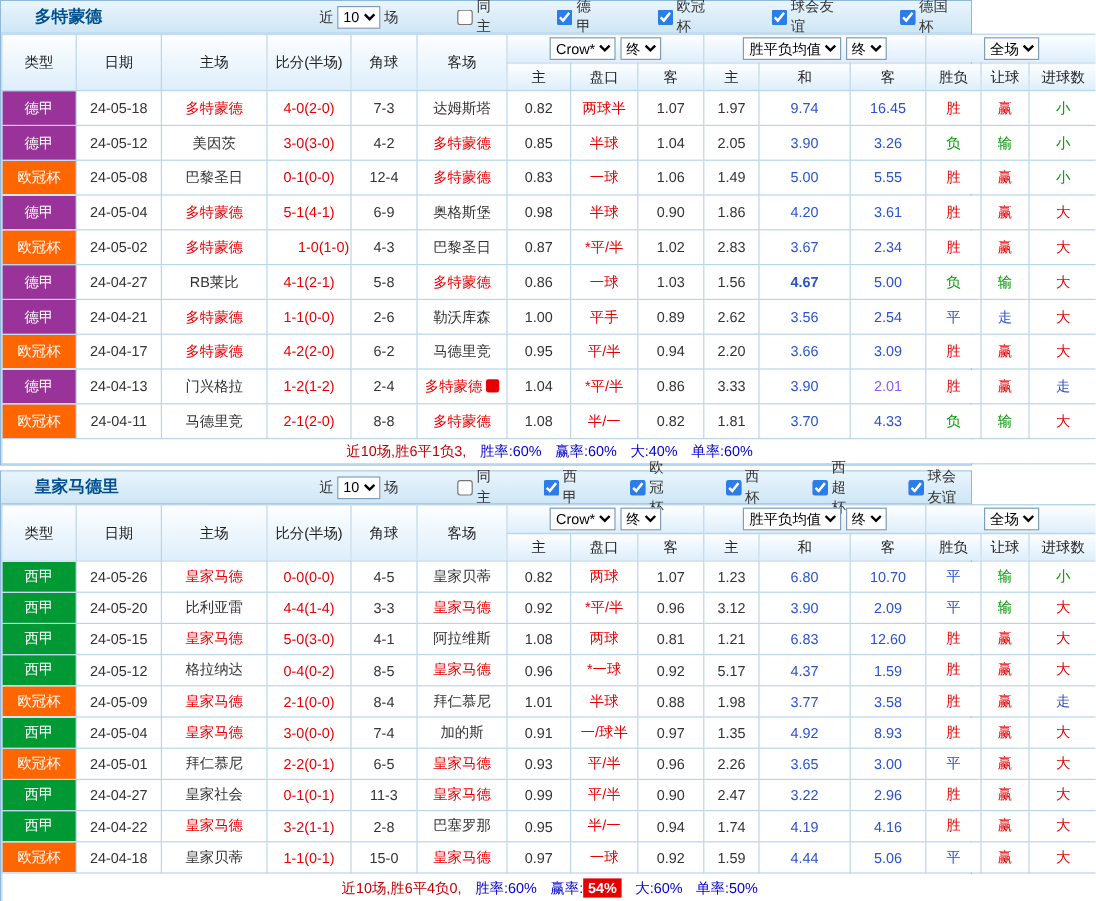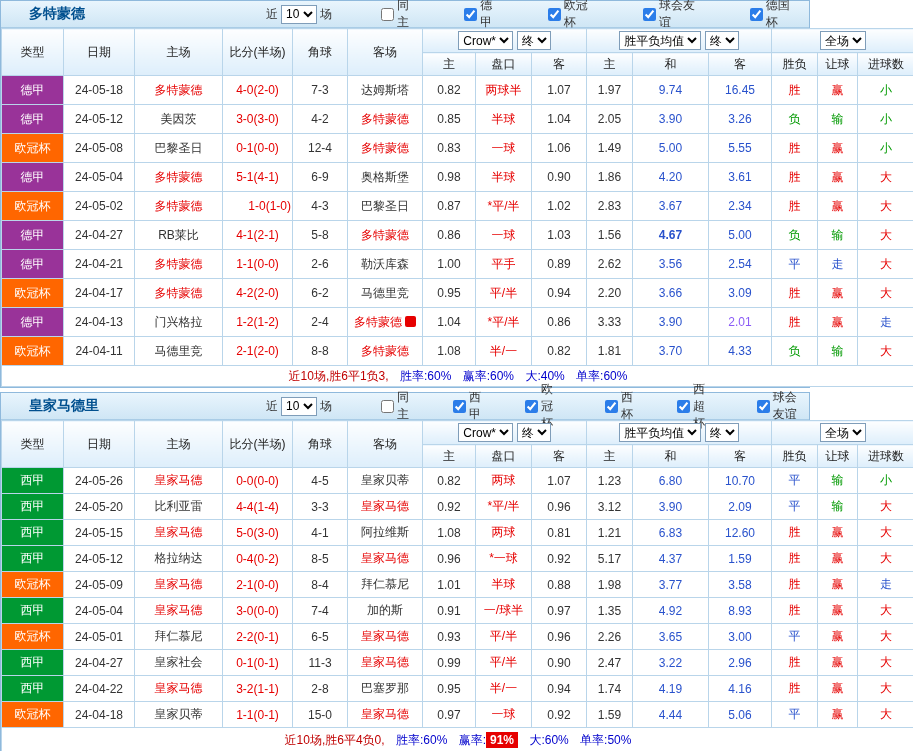--- a/index.html
+++ b/index.html
@@ -600,21 +600,21 @@
             <td style="color: rgb(41, 82, 204);">平</td>
             <td style="color: rgb(230, 0, 0);">赢</td>
             <td style="color: rgb(230, 0, 0);">大</td>
           </tr>
         </tbody>
       <tfoot>
         <tr>
           <td colspan="15">
             <span class="sum-rec">近10场,胜6平4负0,</span>
             <span class="sum-part">胜率:60%</span>
-            <span class="sum-part"><span>赢率:</span><span class="hl">91%</span></span>
+            <span class="sum-part"><span>赢率:</span><span class="hl">54%</span></span>
             <span class="sum-part">大:60%</span>
             <span class="sum-part">单率:50%</span>
           </td>
         </tr>
       </tfoot>
     </table>
   </section>
 
 </div>
 

